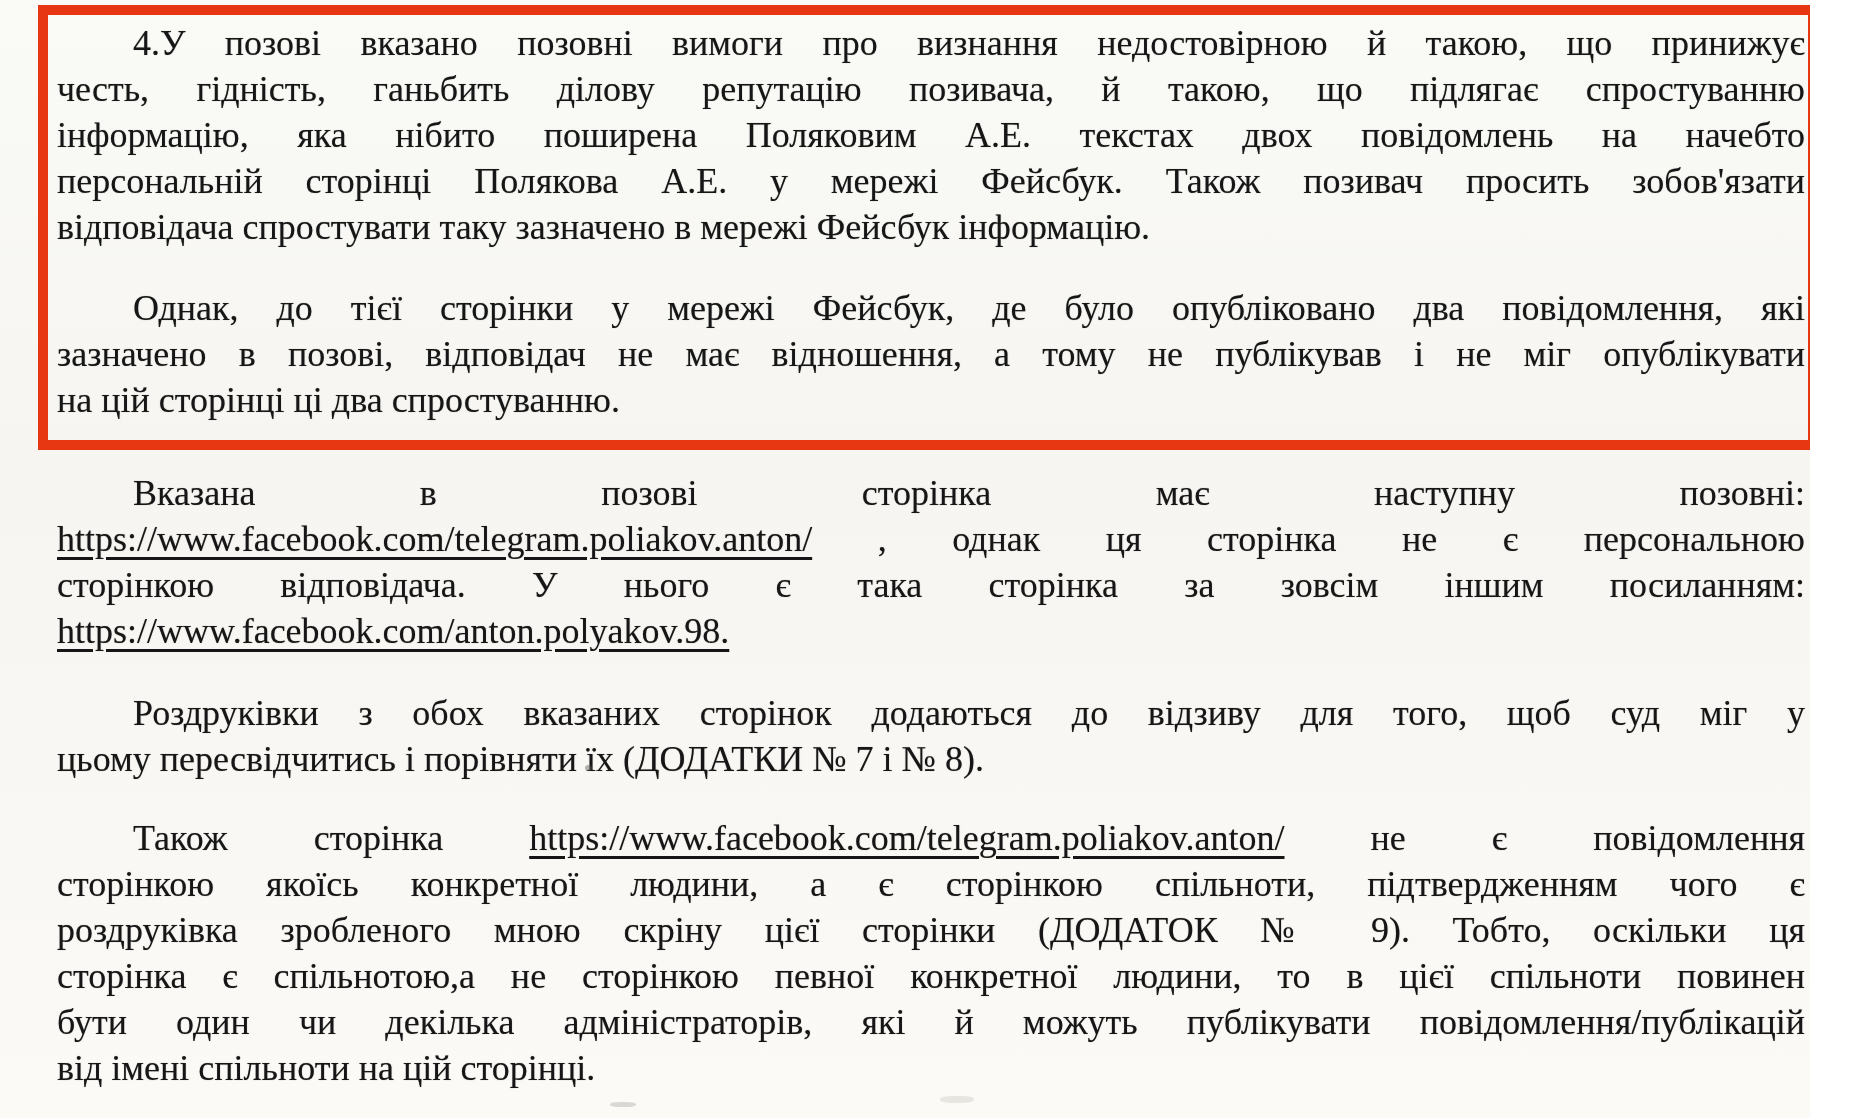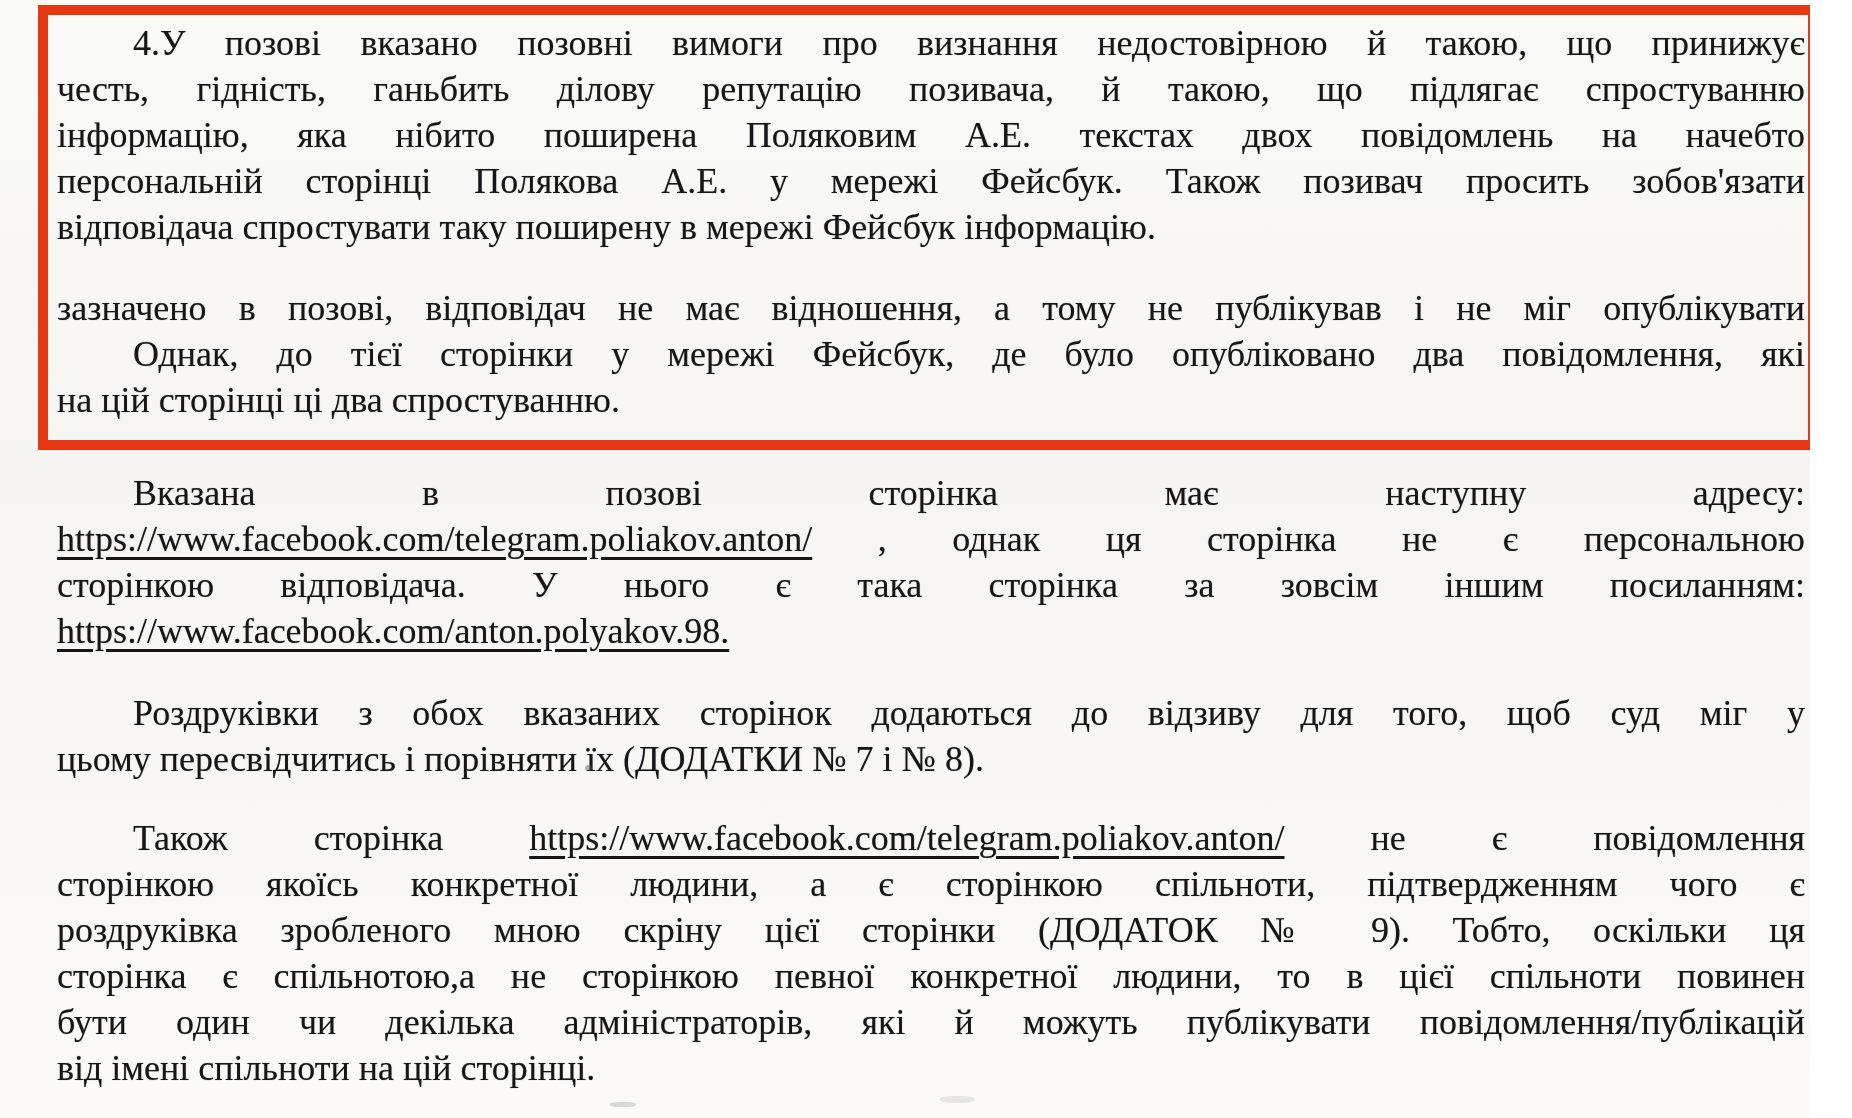--- a/index.html
+++ b/index.html
@@ -68,31 +68,31 @@
 
 <div class="page">
 
   <div class="content">
 
     <div class="para p1">
       <div class="ln ind">4.У позові вказано позовні вимоги про визнання недостовірною й такою, що принижує</div>
       <div class="ln">честь, гідність, ганьбить ділову репутацію позивача, й такою, що підлягає спростуванню</div>
       <div class="ln">інформацію, яка нібито поширена Поляковим А.Е. текстах двох повідомлень на начебто</div>
       <div class="ln">персональній сторінці Полякова А.Е. у мережі Фейсбук. Також позивач просить зобов'язати</div>
-      <div class="ln last">відповідача спростувати таку поширену в мережі Фейсбук інформацію.</div>
+      <div class="ln last">відповідача спростувати таку зазначено в мережі Фейсбук інформацію.</div>
     </div>
 
     <div class="para p2">
+      <div class="ln ind">Однак, до тієї сторінки у мережі Фейсбук, де було опубліковано два повідомлення, які</div>
       <div class="ln">зазначено в позові, відповідач не має відношення, а тому не публікував і не міг опублікувати</div>
-      <div class="ln ind">Однак, до тієї сторінки у мережі Фейсбук, де було опубліковано два повідомлення, які</div>
       <div class="ln last">на цій сторінці ці два спростуванню.</div>
     </div>
 
     <div class="para p3">
-      <div class="ln ind">Вказана в позові сторінка має наступну адресу:</div>
+      <div class="ln ind">Вказана в позові сторінка має наступну позовні:</div>
       <div class="ln">
         <span class="url">https://www.facebook.com/telegram.poliakov.anton/</span><span> , однак ця сторінка не є персональною</span>
       </div>
       <div class="ln">сторінкою відповідача. У нього є така сторінка за зовсім іншим посиланням:</div>
       <div class="ln last">
         <span class="url">https://www.facebook.com/anton.polyakov.98.</span>
       </div>
     </div>
 
     <div class="para p4">

